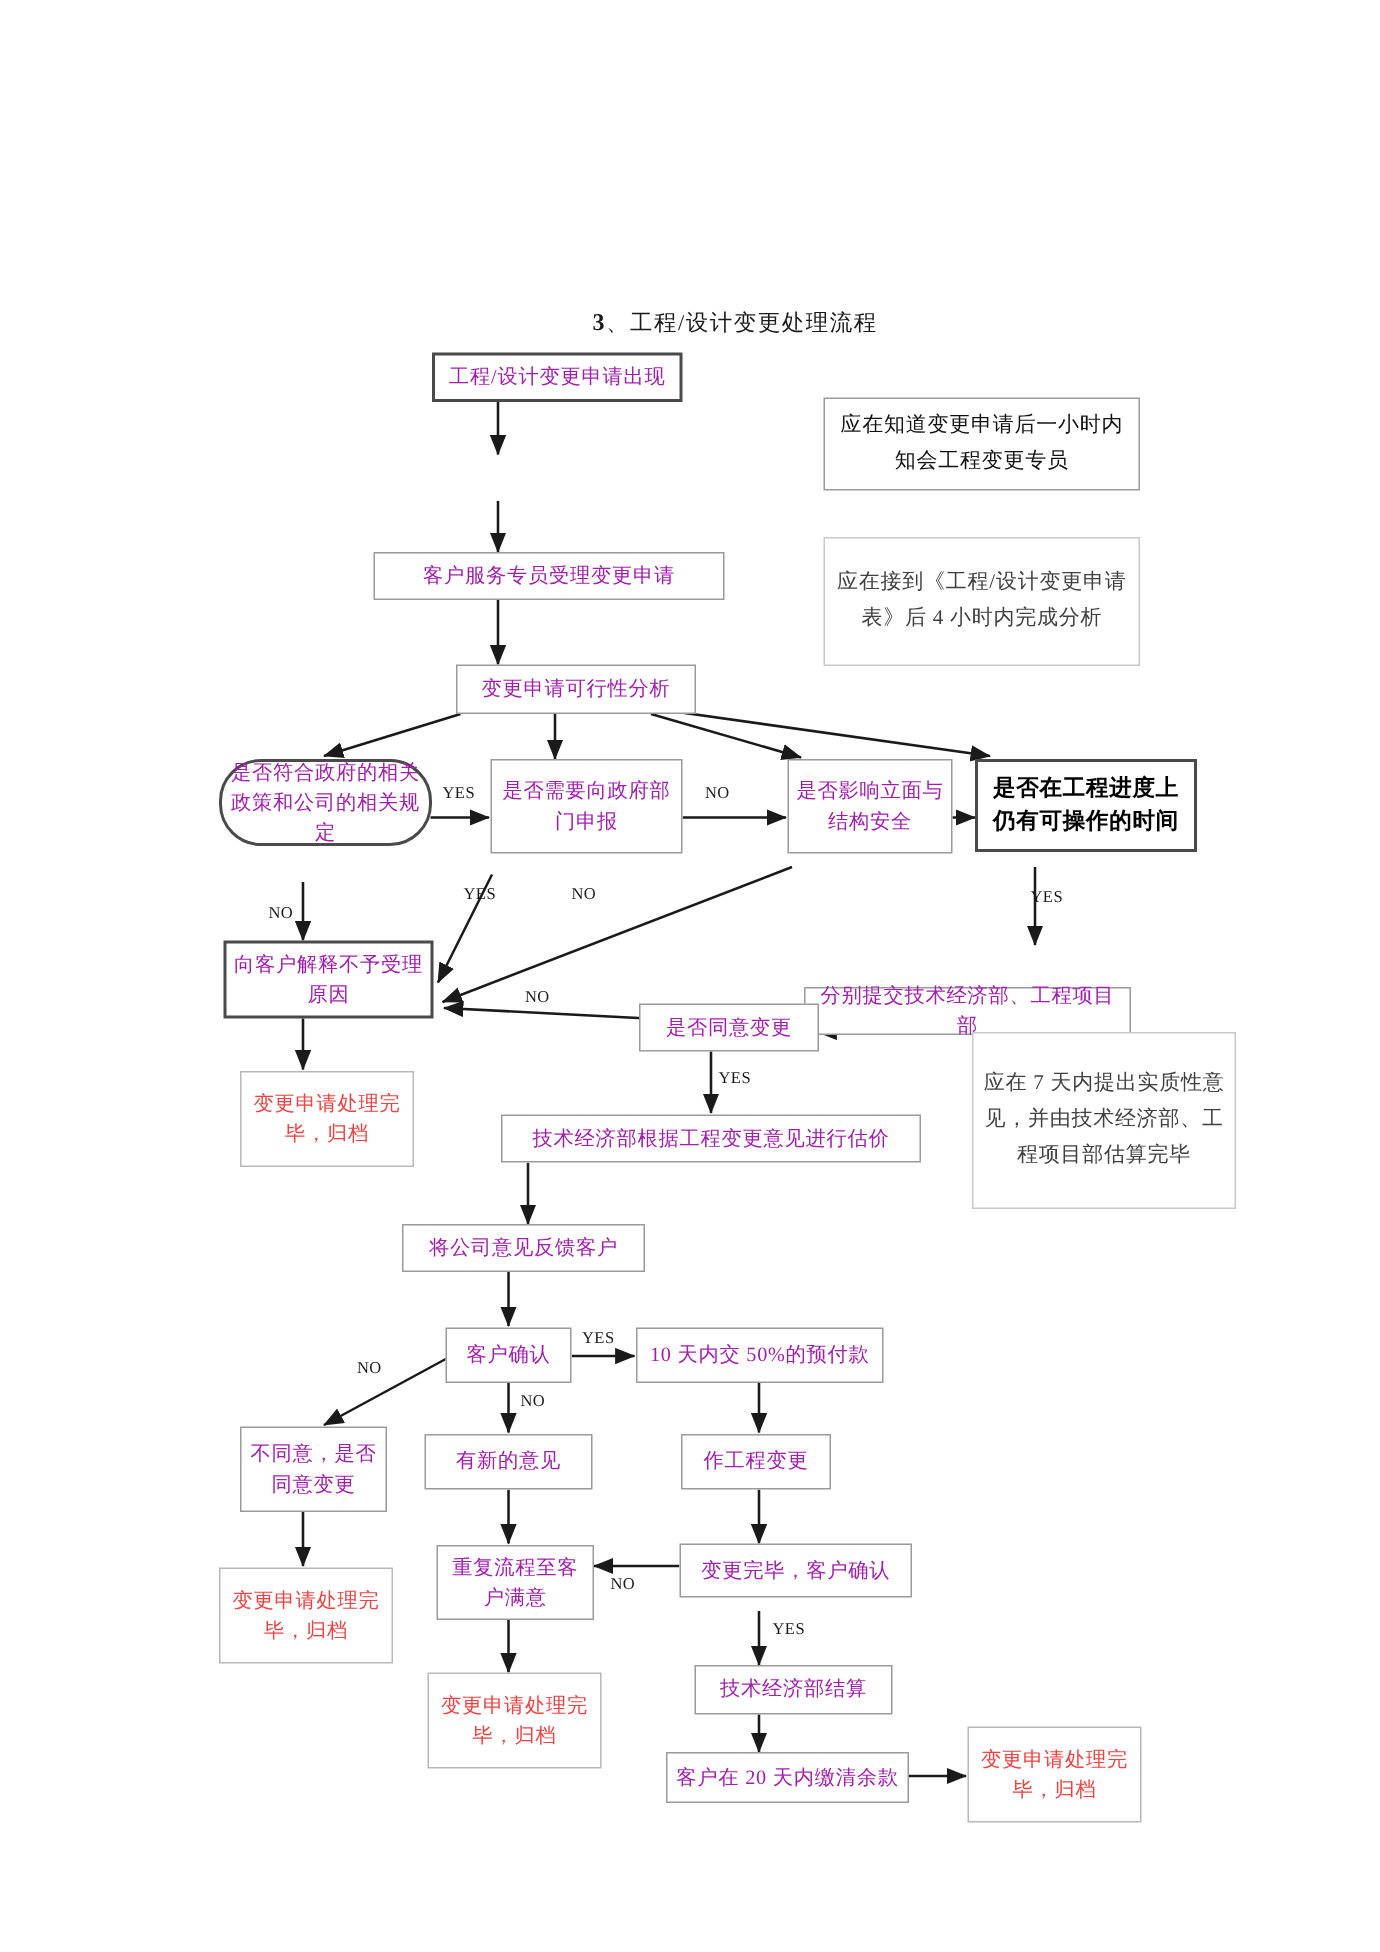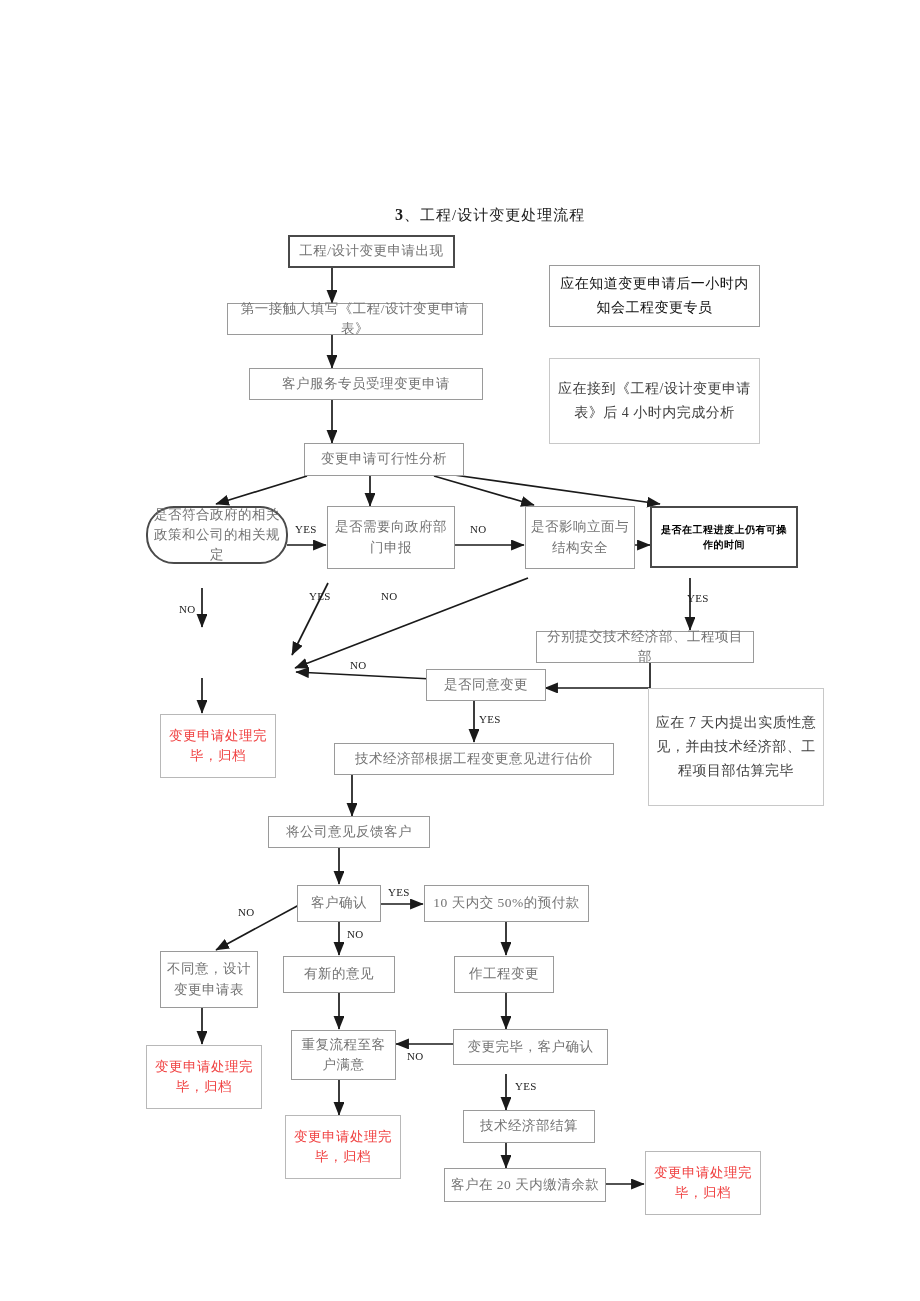--- a/index.html
+++ b/index.html
@@ -28,28 +28,28 @@
   
   .node{
     position:absolute;
     box-sizing:border-box;
     border:1px solid #9a9a9a;
     background:#ffffff;
     display:flex;
     align-items:center;
     justify-content:center;
     text-align:center;
-    color:#737373;
+    color:#a21caf;
     font-size:13.5px;
     line-height:1.5;
     letter-spacing:0.5px;
     padding:2px 4px;
   }
   .node.thick{border:2px solid #4a4a4a;}
-  .node.bold{font-weight:bold;font-size:10px;color:#000;justify-content:center;}
+  .node.bold{font-weight:bold;font-size:15px;color:#000;justify-content:center;}
   .node.red{color:#f04040;border:1px solid #b8b8b8;}
   .node.note{color:#111111;border:1px solid #9a9a9a;}
   .node.note-dim{color:#404040;border:1px solid #c8c8c8;}
   .node.note .inner,.node.note-dim .inner{line-height:1.7;}
   .node .inner{width:100%;}
   
   .elabel{
     position:absolute;
     font-size:11px;
     font-family:"Liberation Serif","DejaVu Serif",serif;
@@ -145,23 +145,20 @@
   </svg>
 
   <div class="title">
     <span class="num">3</span><span>、工程/设计变更处理流程</span>
   </div>
 
   <div class="node thick" style="left:288px;top:235px;width:167px;height:33px;">
     <span class="inner">工程/设计变更申请出现</span>
   </div>
 
-  <div class="node" style="left:227px;top:303px;width:256px;height:32px;">
-    <span class="inner">第一接触人填写《工程/设计变更申请表》</span>
-  </div>
 
   <div class="node" style="left:249px;top:368px;width:234px;height:32px;">
     <span class="inner">客户服务专员受理变更申请</span>
   </div>
 
   <div class="node" style="left:304px;top:443px;width:160px;height:33px;">
     <span class="inner">变更申请可行性分析</span>
   </div>
 
   <div class="node thick" style="left:146px;top:506px;width:142px;height:58px;border-radius:28px;">
@@ -173,26 +170,29 @@
   </div>
 
   <div class="node" style="left:525px;top:506px;width:110px;height:63px;">
     <span class="inner">是否影响立面与结构安全</span>
   </div>
 
   <div class="node thick bold" style="left:650px;top:506px;width:148px;height:62px;">
     <span class="inner">是否在工程进度上仍有可操作的时间</span>
   </div>
 
+  <div class="node thick" style="left:149px;top:627px;width:140px;height:52px;">
+    <span class="inner">向客户解释不予受理原因</span>
+  </div>
 
   <div class="node red" style="left:160px;top:714px;width:116px;height:64px;">
     <span class="inner">变更申请处理完毕，归档</span>
   </div>
 
-  <div class="node" style="left:536px;top:631px;width:218px;height:32px;">
+  <div class="node" style="left:536px;top:658px;width:218px;height:32px;">
     <span class="inner">分别提交技术经济部、工程项目部</span>
   </div>
 
   <div class="node" style="left:426px;top:669px;width:120px;height:32px;">
     <span class="inner">是否同意变更</span>
   </div>
 
   <div class="node" style="left:334px;top:743px;width:280px;height:32px;">
     <span class="inner">技术经济部根据工程变更意见进行估价</span>
   </div>
@@ -203,21 +203,21 @@
 
   <div class="node" style="left:297px;top:885px;width:84px;height:37px;">
     <span class="inner">客户确认</span>
   </div>
 
   <div class="node" style="left:424px;top:885px;width:165px;height:37px;">
     <span class="inner">10 天内交 50%的预付款</span>
   </div>
 
   <div class="node" style="left:160px;top:951px;width:98px;height:57px;">
-    <span class="inner">不同意，设计变更申请表</span>
+    <span class="inner">不同意，是否同意变更</span>
   </div>
 
   <div class="node" style="left:283px;top:956px;width:112px;height:37px;">
     <span class="inner">有新的意见</span>
   </div>
 
   <div class="node" style="left:454px;top:956px;width:100px;height:37px;">
     <span class="inner">作工程变更</span>
   </div>
 

